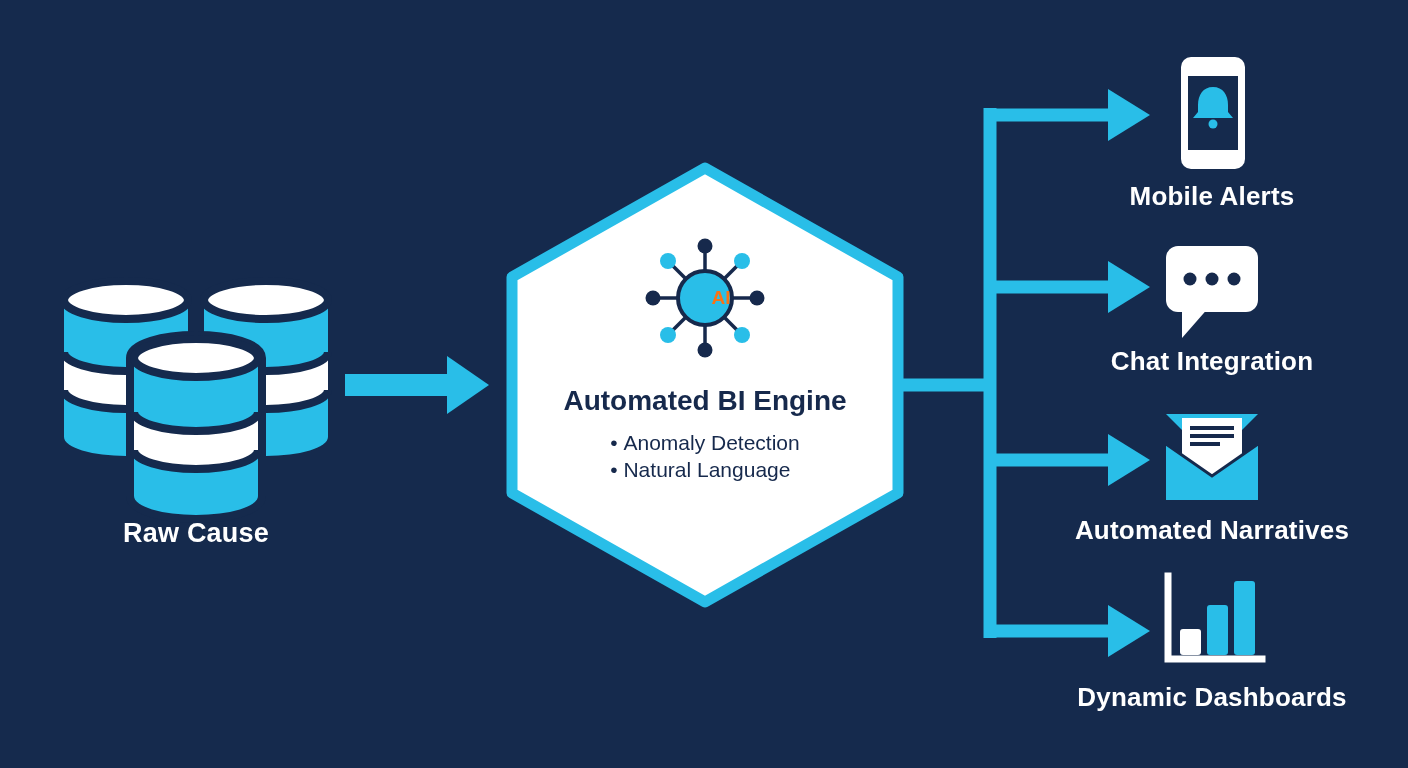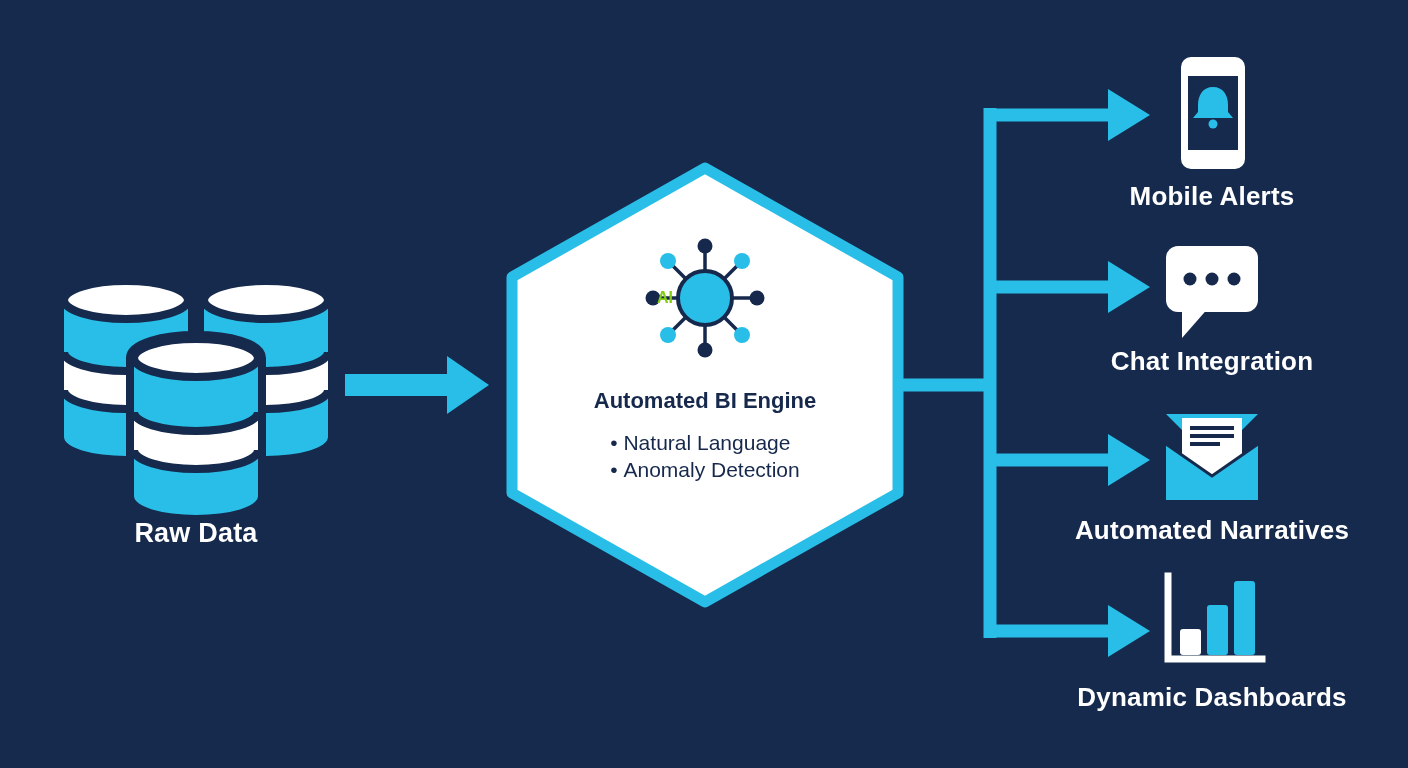--- a/index.html
+++ b/index.html
@@ -38,26 +38,26 @@
     letter-spacing:0.2px;
   }
   .raw-data-label{left:21px;top:517px;width:350px;font-size:27px;line-height:32px;}
   .out-label{left:1012px;width:400px;font-size:26px;}
   .out-label-1{top:182px;}
   .out-label-2{top:347px;}
   .out-label-3{top:516px;}
   .out-label-4{top:683px;}
 
   .ai-badge{
-    position:absolute;left:635px;top:285px;width:60px;
-    text-align:center;color:#84cc16;font-weight:700;font-size:16px;line-height:26px;
+    position:absolute;left:691px;top:285px;width:60px;
+    text-align:center;color:#f97316;font-weight:700;font-size:19px;line-height:26px;
   }
   .engine-title{
     position:absolute;left:505px;top:383px;width:400px;
-    text-align:center;color:var(--ink);font-weight:700;font-size:22px;line-height:35px;
+    text-align:center;color:var(--ink);font-weight:700;font-size:28px;line-height:35px;
   }
   .engine-features-wrap{
     position:absolute;left:505px;top:430px;width:400px;text-align:center;
   }
   .engine-features{
     display:inline-block;text-align:left;list-style:none;
   }
   .engine-features li{
     color:var(--ink);font-size:21px;line-height:26.5px;font-weight:500;
   }
@@ -158,30 +158,30 @@
 
     <g>
       <path class="nf sw" stroke-width="7" stroke-linecap="square" d="M 1168 576 L 1168 659 L 1262 659"></path>
       <rect class="fw" x="1180" y="629" width="21" height="26" rx="3"></rect>
       <rect class="fa" x="1207" y="605" width="21" height="50" rx="3"></rect>
       <rect class="fa" x="1234" y="581" width="21" height="74" rx="3"></rect>
     </g>
 
   </svg>
 
-  <div class="label raw-data-label">Raw Data</div>
+  <div class="label raw-data-label">Raw Cause</div>
 
   <div class="ai-badge">AI</div>
 
   <div class="engine-title">Automated BI Engine</div>
 
   <div class="engine-features-wrap">
     <ul class="engine-features">
+      <li>Anomaly Detection</li>
       <li>Natural Language</li>
-      <li>Anomaly Detection</li>
     </ul>
   </div>
 
   <div class="label out-label out-label-1">Mobile Alerts</div>
   <div class="label out-label out-label-2">Chat Integration</div>
   <div class="label out-label out-label-3">Automated Narratives</div>
   <div class="label out-label out-label-4">Dynamic Dashboards</div>
 
 </div>
 

